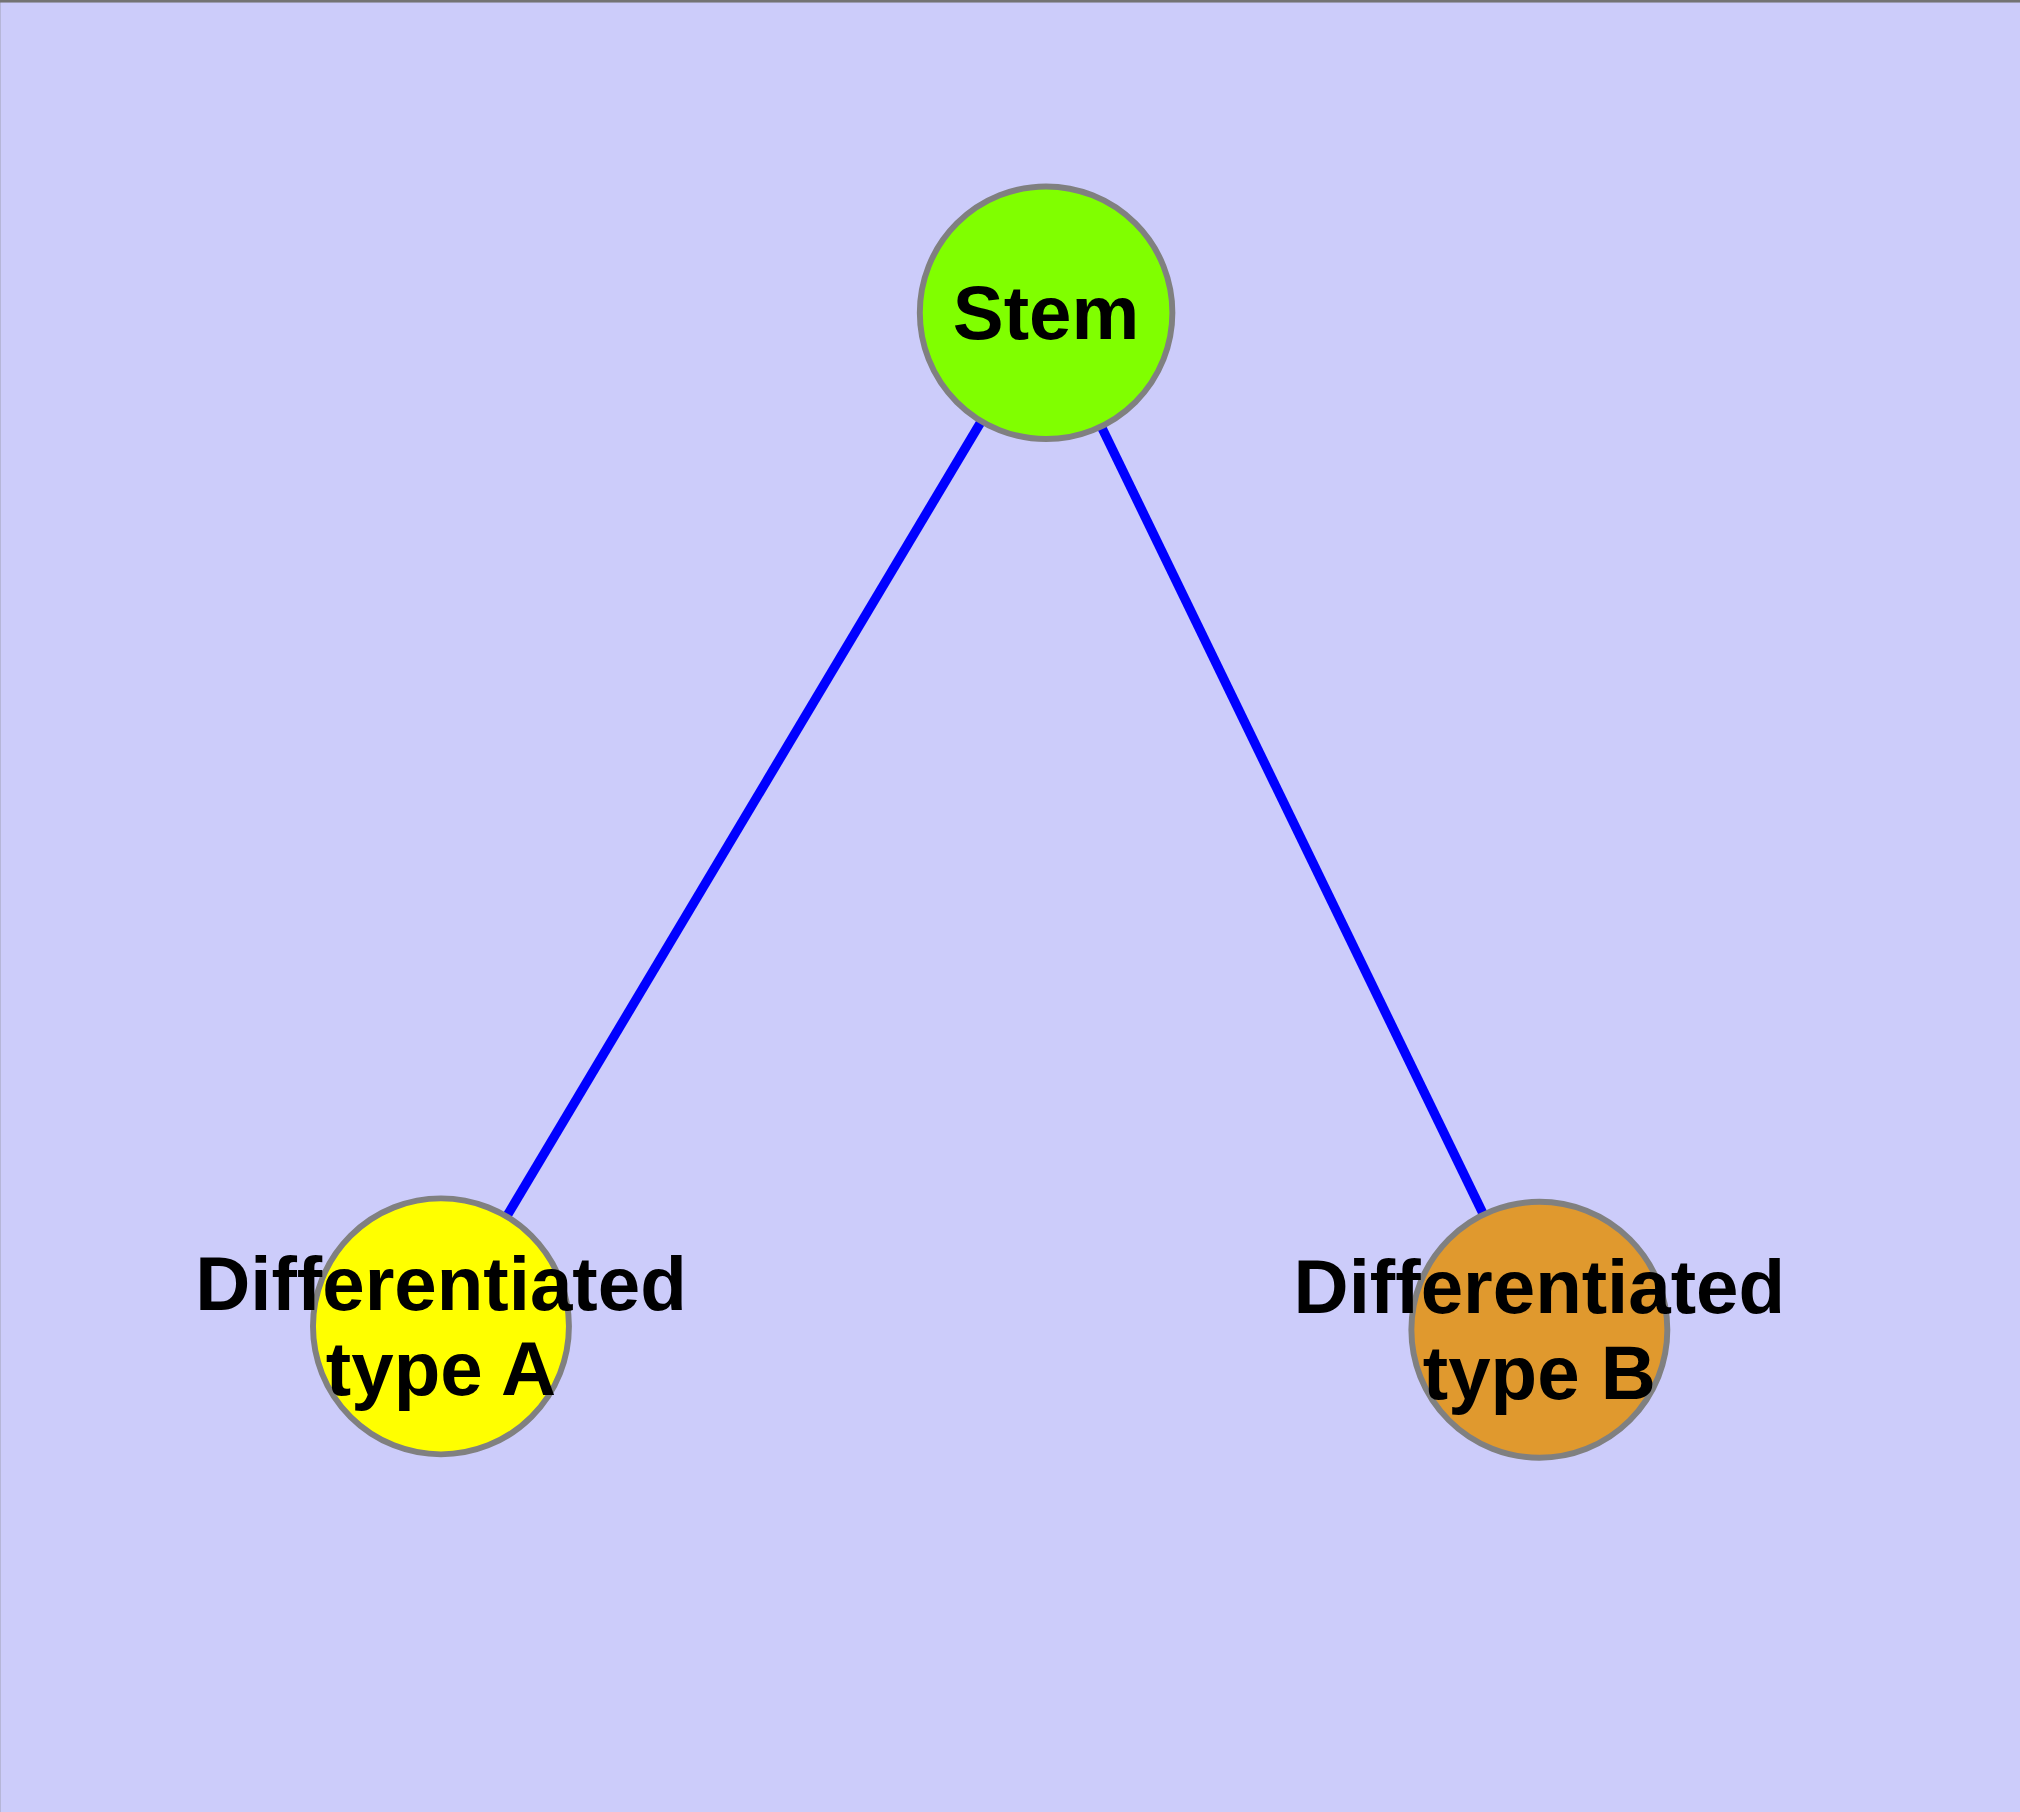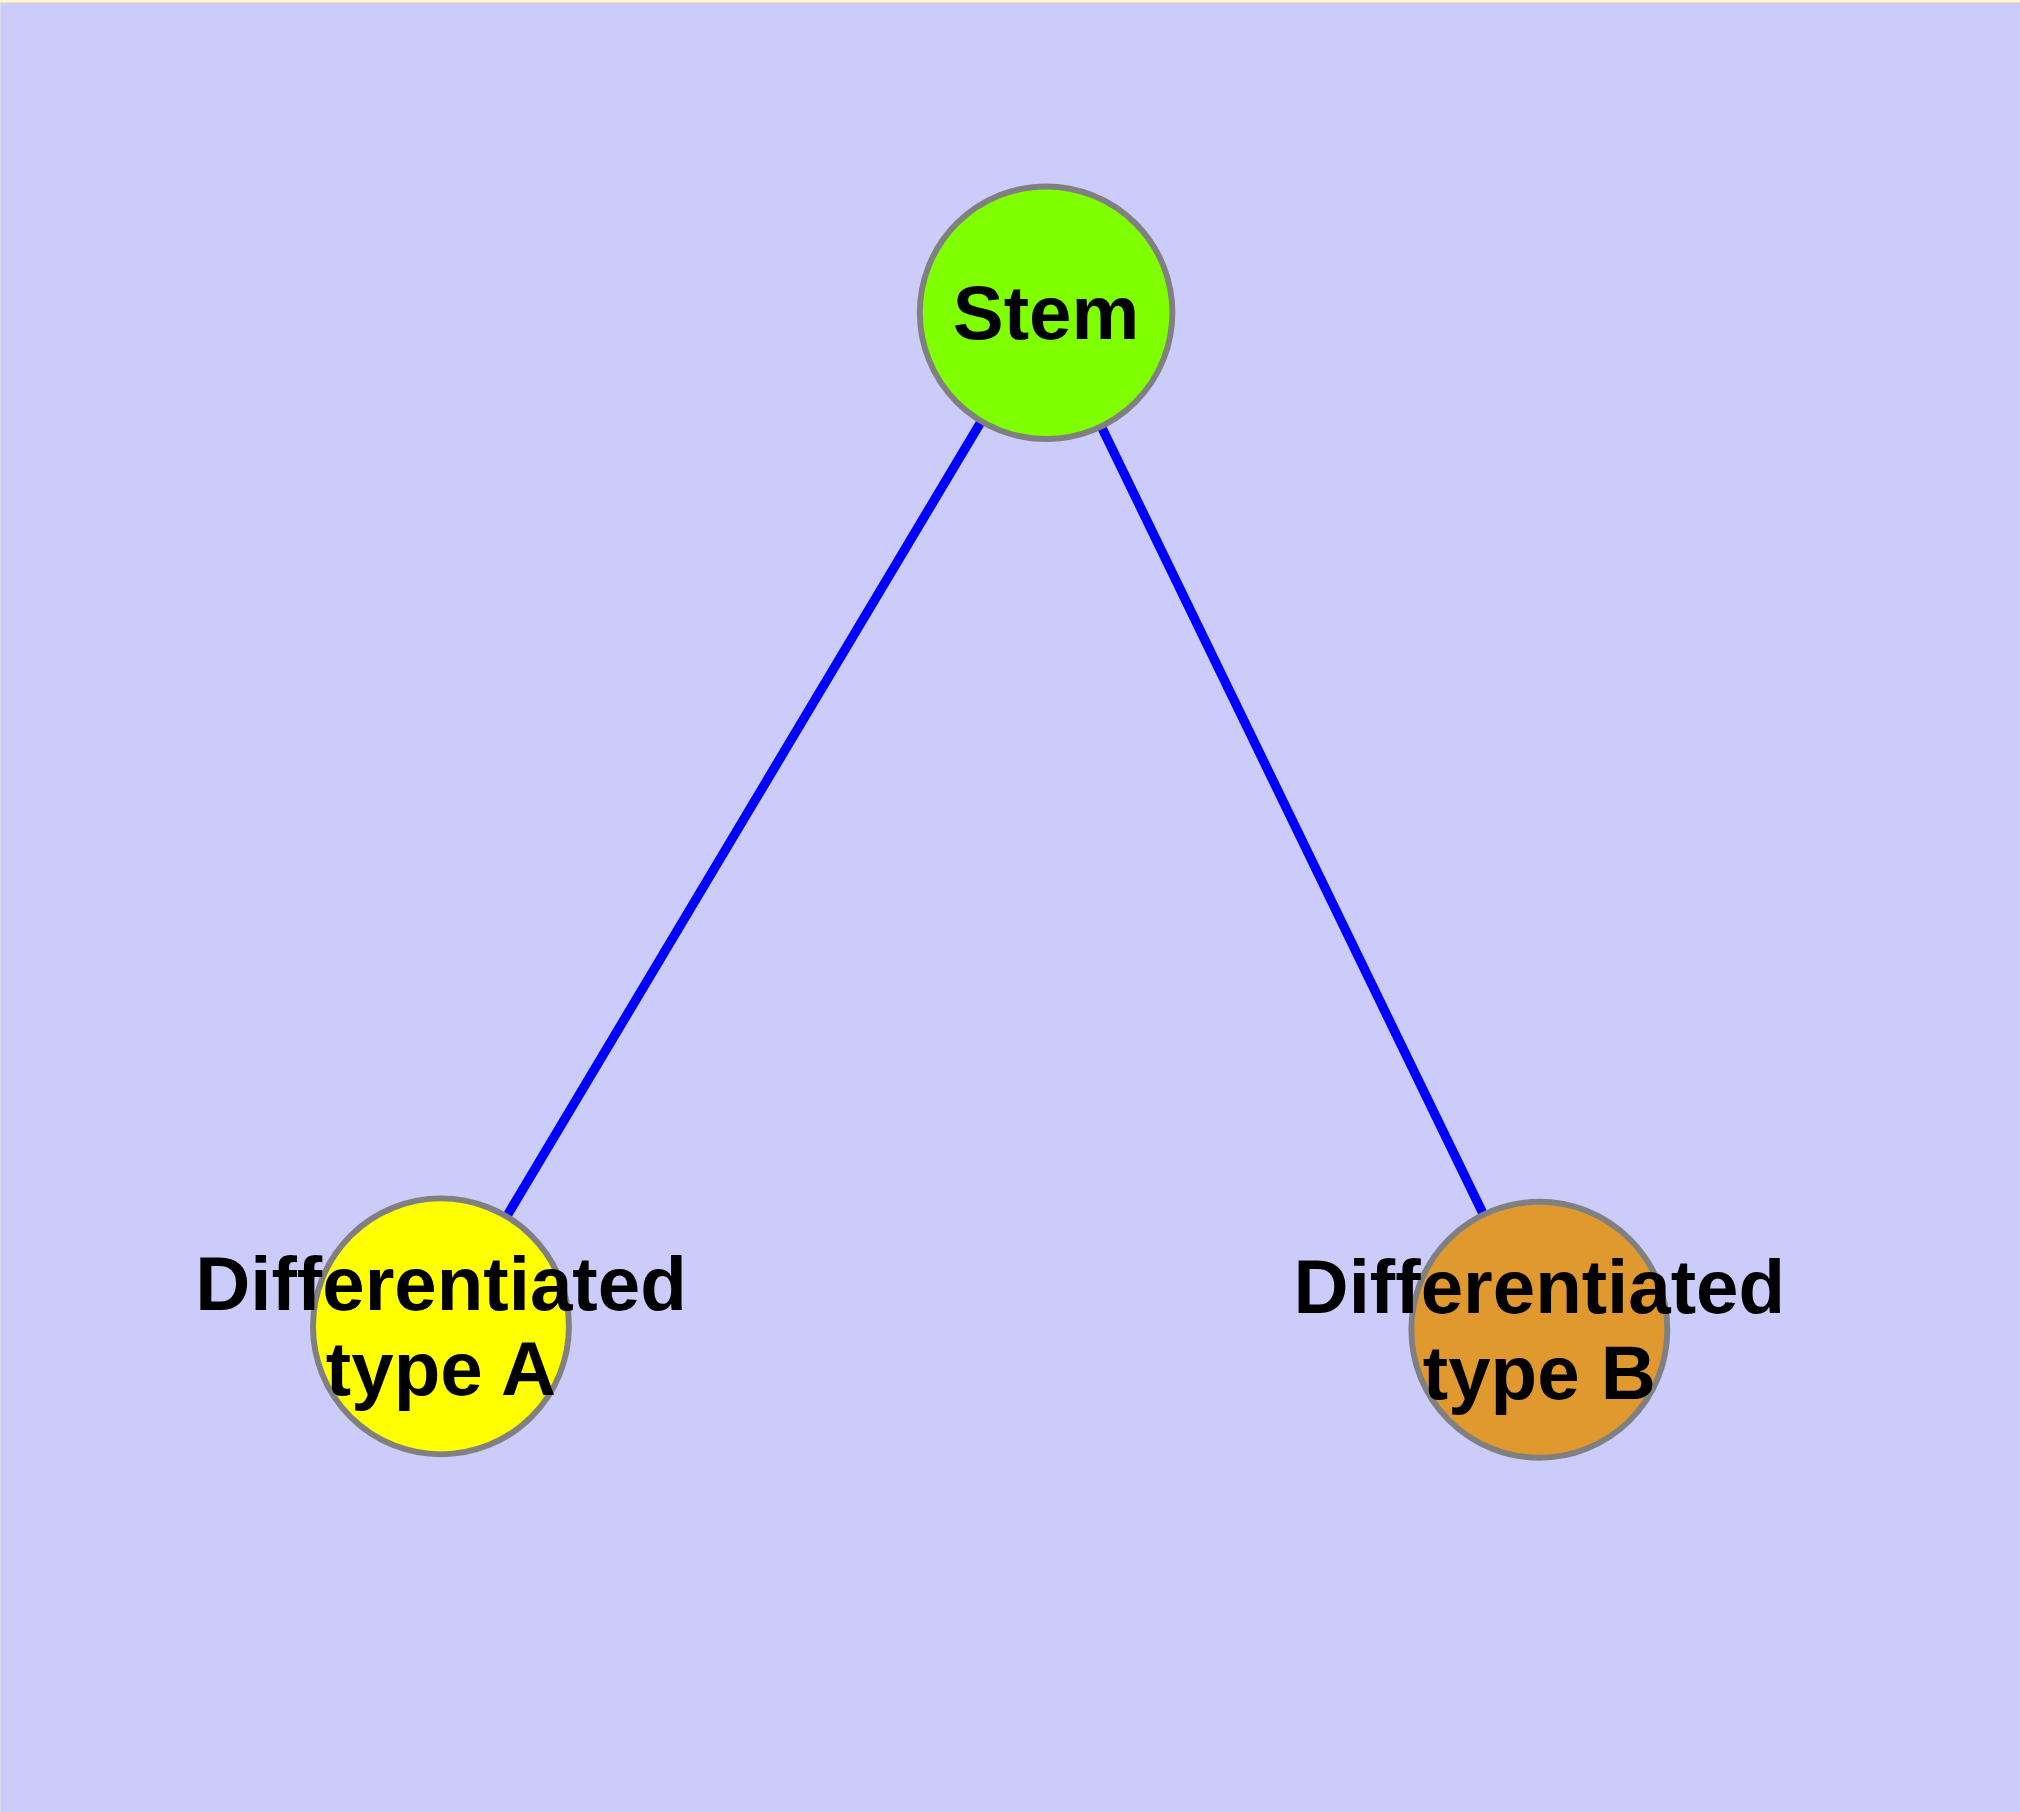--- a/index.html
+++ b/index.html
@@ -31,21 +31,21 @@
   .node-label {
     font-family: "Liberation Sans", "DejaVu Sans", sans-serif;
     font-weight: bold;
     fill: #000000;
     text-anchor: middle;
   }
 </style>
 </head>
 <body>
 
-<div id="graph-canvas" style="background: #fef9c3;">
+<div id="graph-canvas" style="background: #737373;">
   <svg id="graph-svg" viewBox="0 0 2384 2138" xmlns="http://www.w3.org/2000/svg">
 
     <rect id="bg-rect" x="0" y="3" width="2384" height="2135" fill="#ccccfa"></rect>
 
     <g id="edge-layer">
       <line id="edge-stem-diffa" x1="1234" y1="369" x2="520" y2="1565" stroke="#0000ff" stroke-width="11" stroke-linecap="butt"></line>
       <line id="edge-stem-diffb" x1="1234" y1="369" x2="1816" y2="1569" stroke="#0000ff" stroke-width="11" stroke-linecap="butt"></line>
     </g>
 
     <g id="node-layer">

